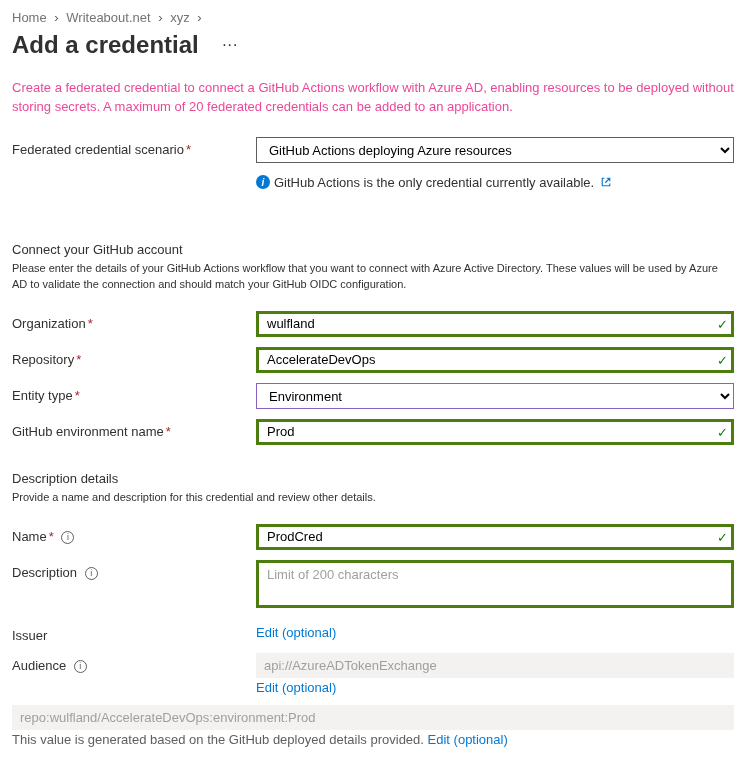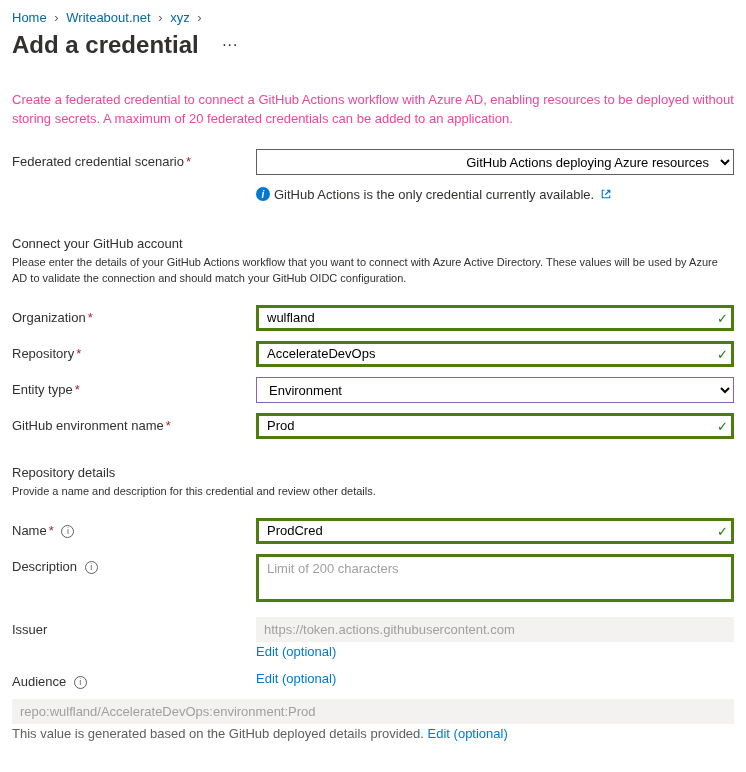--- a/index.html
+++ b/index.html
@@ -6,23 +6,23 @@
   body {
     margin: 0;
     padding: 10px 12px;
     font-family: "Segoe UI", sans-serif;
     font-size: 13px;
     color: #323130;
     background: #fff;
     width: 746px;
   }
   .breadcrumb { font-size: 13px; margin-bottom: 6px; }
-  .breadcrumb a { color: #0369a1; text-decoration: none; }
+  .breadcrumb a { color: #737373; text-decoration: none; }
   .breadcrumb .sep { color: #605e5c; margin: 0 4px; }
-  .title-row { display: flex; align-items: center; gap: 23px; margin-bottom: 32px; }
+  .title-row { display: flex; align-items: center; gap: 23px; margin-bottom: 20px; }
   h1 { font-size: 24px; font-weight: 600; margin: 0; }
   .ellipsis { color: #323130; font-size: 16px; cursor: pointer; }
   .intro { color: #ec4899; line-height: 1.45; margin-bottom: 20px; }
   .form-row { display: flex; align-items: flex-start; margin-bottom: 10px; }
   .label-col { width: 244px; padding-top: 5px; font-size: 13px; }
   .field-col { flex: 1; }
   .req { color: #a4262c; margin-left: 2px; }
   .info-icon {
     display: inline-flex; width: 13px; height: 13px; border: 1px solid #605e5c;
     border-radius: 50%; font-size: 9px; align-items: center; justify-content: center;
@@ -41,29 +41,29 @@
   select { height: 26px; }
   input[type=text] { height: 26px; }
   textarea { resize: none; height: 48px; }
   .valid { border: 1px solid #8661c5; padding-right: 26px; }
   .valid-wrap { position: relative; }
   .check {
     position: absolute; right: 6px; top: 50%; transform: translateY(-50%);
     color: #107c10; font-size: 13px; pointer-events: none;
   }
   .focused { border: 2px solid #0078d4; padding-right: 26px; }
-  .scenario-sel { border: 1px solid #605e5c; text-align: right; }
+  .scenario-sel { border: 1px solid #605e5c; }
   .entity-sel { border: 1px solid #8661c5; }
   .helper-row { display: flex; align-items: center; margin-top: 6px; margin-bottom: 22px; font-size: 13px; }
   .ext-link {
     display: inline-block; width: 12px; height: 12px; margin-left: 6px;
     color: #0078d4; position: relative; cursor: pointer;
   }
   .ext-link svg { display: block; }
-  .section-h { font-size: 13px; margin-bottom: 4px; margin-top: 12px; }
+  .section-h { font-size: 13px; margin-bottom: 4px; margin-top: 30px; }
   .section-d { font-size: 11px; color: #323130; line-height: 1.45; margin-bottom: 18px; }
   .readonly-val {
     background: #f3f2f1; padding: 5px 8px; color: #a19f9d; font-size: 13px;
   }
   .edit-link { color: #0078d4; font-size: 13px; margin-top: 2px; cursor: pointer; display: inline-block; }
   .helper-gray { color: #605e5c; font-size: 13px; margin-top: 2px; }
   ::placeholder { color: #a19f9d; }
 </style>
 </head>
 <body>
@@ -144,21 +144,21 @@
 <div class="form-row">
   <div class="label-col">
     <span>GitHub environment name</span><span class="req">*</span>
   </div>
   <div class="field-col valid-wrap">
     <input type="text" class="valid" value="Prod" style="">
     <span class="check">✓</span>
   </div>
 </div>
 
-<div class="section-h" style="margin-top:26px;">Repository details</div>
+<div class="section-h" style="margin-top:26px;">Description details</div>
 <div class="section-d">Provide a name and description for this credential and review other details.</div>
 
 <div class="form-row">
   <div class="label-col">
     <span>Name</span><span class="req">*</span>
     <span class="info-icon">i</span>
   </div>
   <div class="field-col valid-wrap">
     <input type="text" class="focused" value="ProdCred" style="">
     <span class="check">✓</span>
@@ -171,31 +171,31 @@
     <span class="info-icon">i</span>
   </div>
   <div class="field-col">
     <textarea placeholder="Limit of 200 characters" style=""></textarea>
   </div>
 </div>
 
 <div class="form-row" style="margin-top:12px;">
   <div class="label-col">Issuer</div>
   <div class="field-col">
-    <div class="readonly-val">https://token.actions.githubusercontent.com</div>
     <span class="edit-link">Edit (optional)</span>
   </div>
 </div>
 
 <div class="form-row" style="margin-top:8px;">
   <div class="label-col">
     <span>Audience</span>
     <span class="info-icon">i</span>
   </div>
   <div class="field-col">
+    <div class="readonly-val">api://AzureADTokenExchange</div>
     <span class="edit-link">Edit (optional)</span>
   </div>
 </div>
 
 <div class="form-row" style="margin-top:8px;">
   <div class="field-col">
     <div class="readonly-val">repo:wulfland/AccelerateDevOps:environment:Prod</div>
     <div class="helper-gray">
       <span>This value is generated based on the GitHub deployed details provided.</span>
       <span class="edit-link" style="margin-top:0;">Edit (optional)</span>

